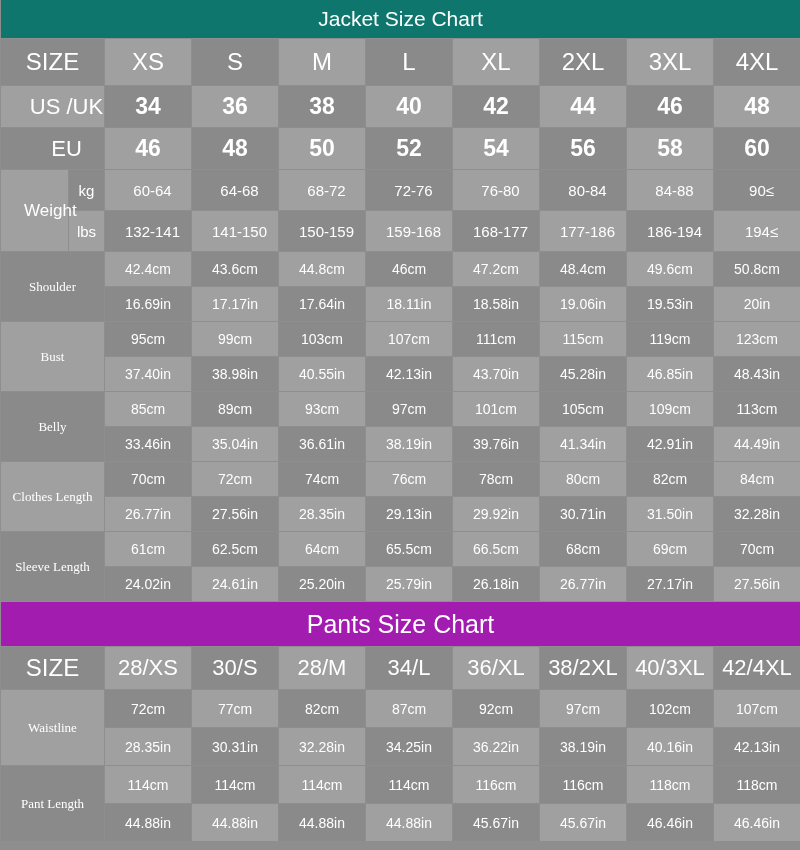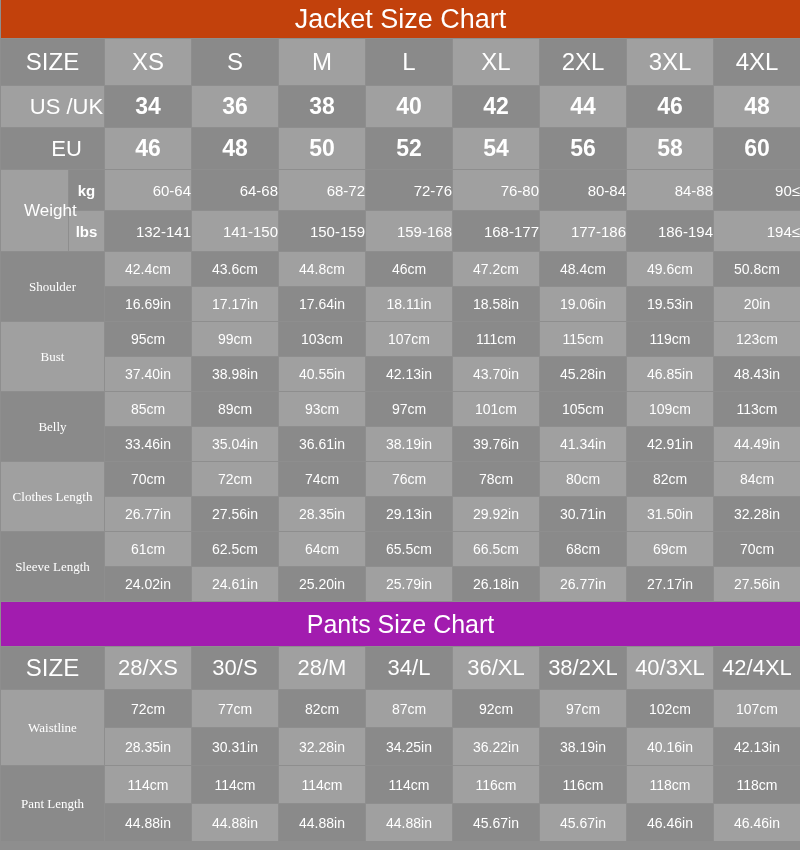--- a/index.html
+++ b/index.html
@@ -26,22 +26,22 @@
     table-layout: fixed;
   }
   td {
     text-align: center;
     vertical-align: middle;
     border: 1px solid #8e8e8e;
     color: #ffffff;
     padding: 0;
   }
   .title-cell {
-    background: #c2410c;
-    font-size: 27px;
+    background: #0f766e;
+    font-size: 21px;
     height: 38px;
     border: none;
     color: #ffffff;
     margin-top: 25px;
   }
   .dark {
     background: #8a8a8a;
   }
   .light {
     background: #a0a0a0;
@@ -62,30 +62,29 @@
   .rowlabel {
     font-size: 13px;
     font-family: Liberation Serif, serif;
   }
   .rowlabel-sm {
     font-size: 17px;
     padding-left: 23px;
   }
   .unit {
     font-size: 15px;
-    font-weight: bold;
   }
   .cellval {
     font-size: 14px;
     height: 34px;
   }
   .cellval-wt {
     font-size: 15px;
     height: 40px;
-    text-align: right;
+    text-align: center;
     padding-left: 9px;
   }
   .pants-title {
     font-size: 25px;
     height: 44px;
     border: none;
     background: #a21caf;
   }
   .pants-hdr {
     font-size: 22px;

